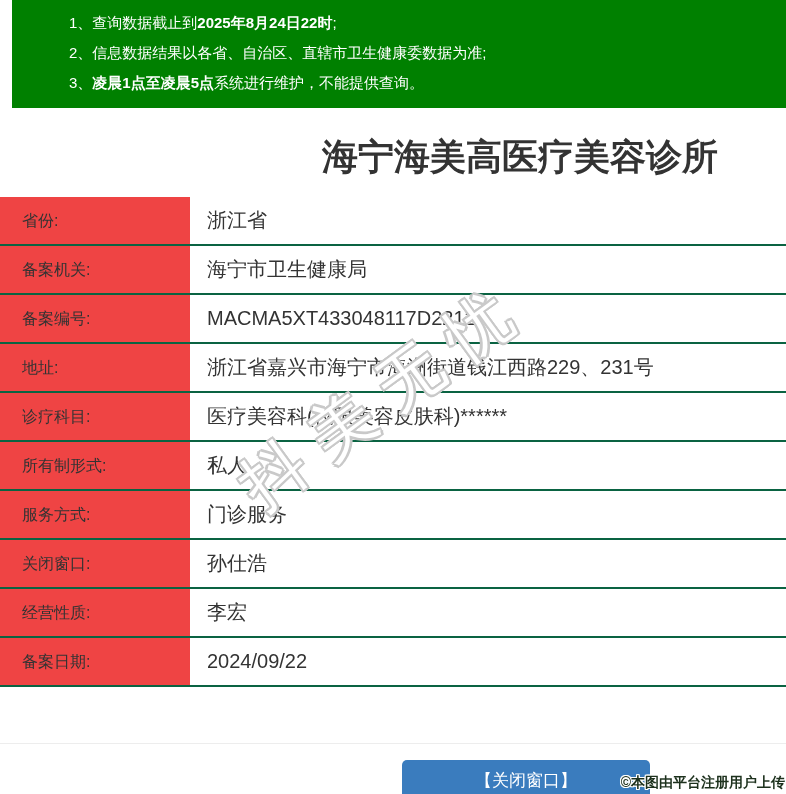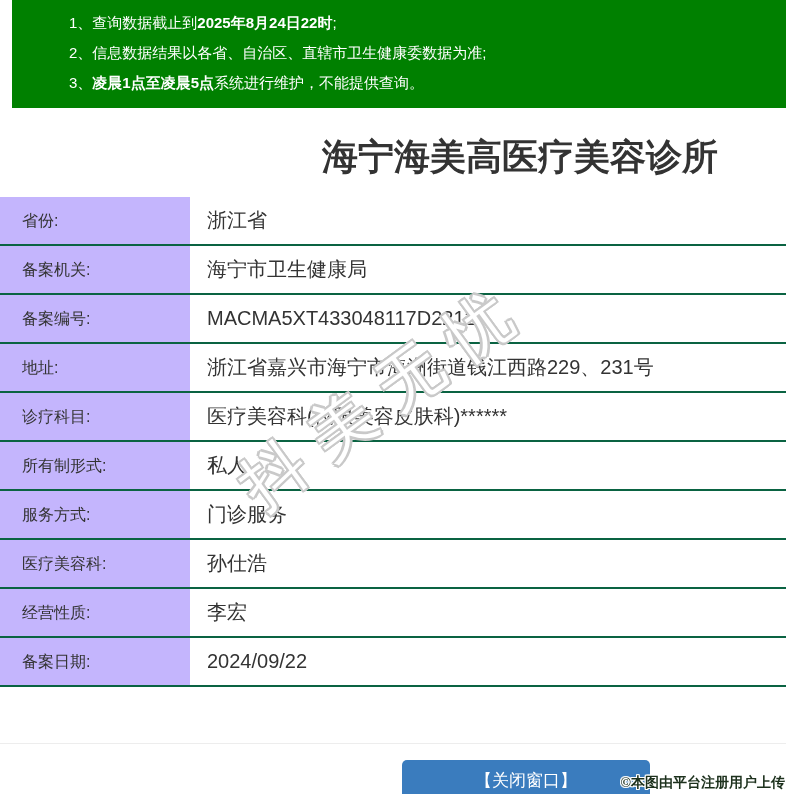--- a/index.html
+++ b/index.html
@@ -41,21 +41,21 @@
     width: 786px;
     z-index: 1;
   }
   .info-row {
     display: flex;
     height: 49px;
     border-bottom: 2px solid #0a6342;
   }
   .info-label {
     width: 190px;
-    background: #c4b5fd;
+    background: #ef4444;
     padding-left: 22px;
     font-size: 16px;
     color: #333333;
     line-height: 47px;
   }
   .info-value {
     flex: 1;
     padding-left: 17px;
     font-size: 20px;
     color: #333333;
@@ -112,21 +112,20 @@
     font-weight: bold;
     color: #1d311d;
     white-space: nowrap;
     text-shadow:
       -1px -1px 0 #ffffff, 1px -1px 0 #ffffff,
       -1px  1px 0 #ffffff, 1px  1px 0 #ffffff,
       -1px  0   0 #ffffff, 1px  0   0 #ffffff,
        0   -1px 0 #ffffff, 0    1px 0 #ffffff;
     z-index: 4;
     pointer-events: none;
-    font-family: Liberation Serif, serif;
   }
 </style>
 </head>
 <body>
 
 <div class="notice-banner">
   <div class="notice-line"><span>1、查询数据截止到</span><b>2025年8月24日22时</b><span>;</span></div>
   <div class="notice-line"><span>2、信息数据结果以各省、自治区、直辖市卫生健康委数据为准;</span><b></b><span></span></div>
   <div class="notice-line"><span>3、</span><b>凌晨1点至凌晨5点</b><span>系统进行维护，不能提供查询。</span></div>
 </div>
@@ -156,21 +155,21 @@
   </div>
   <div class="info-row">
     <div class="info-label">所有制形式:</div>
     <div class="info-value">私人</div>
   </div>
   <div class="info-row">
     <div class="info-label">服务方式:</div>
     <div class="info-value">门诊服务</div>
   </div>
   <div class="info-row">
-    <div class="info-label">医疗美容科:</div>
+    <div class="info-label">关闭窗口:</div>
     <div class="info-value">孙仕浩</div>
   </div>
   <div class="info-row">
     <div class="info-label">经营性质:</div>
     <div class="info-value">李宏</div>
   </div>
   <div class="info-row">
     <div class="info-label">备案日期:</div>
     <div class="info-value">2024/09/22</div>
   </div>

